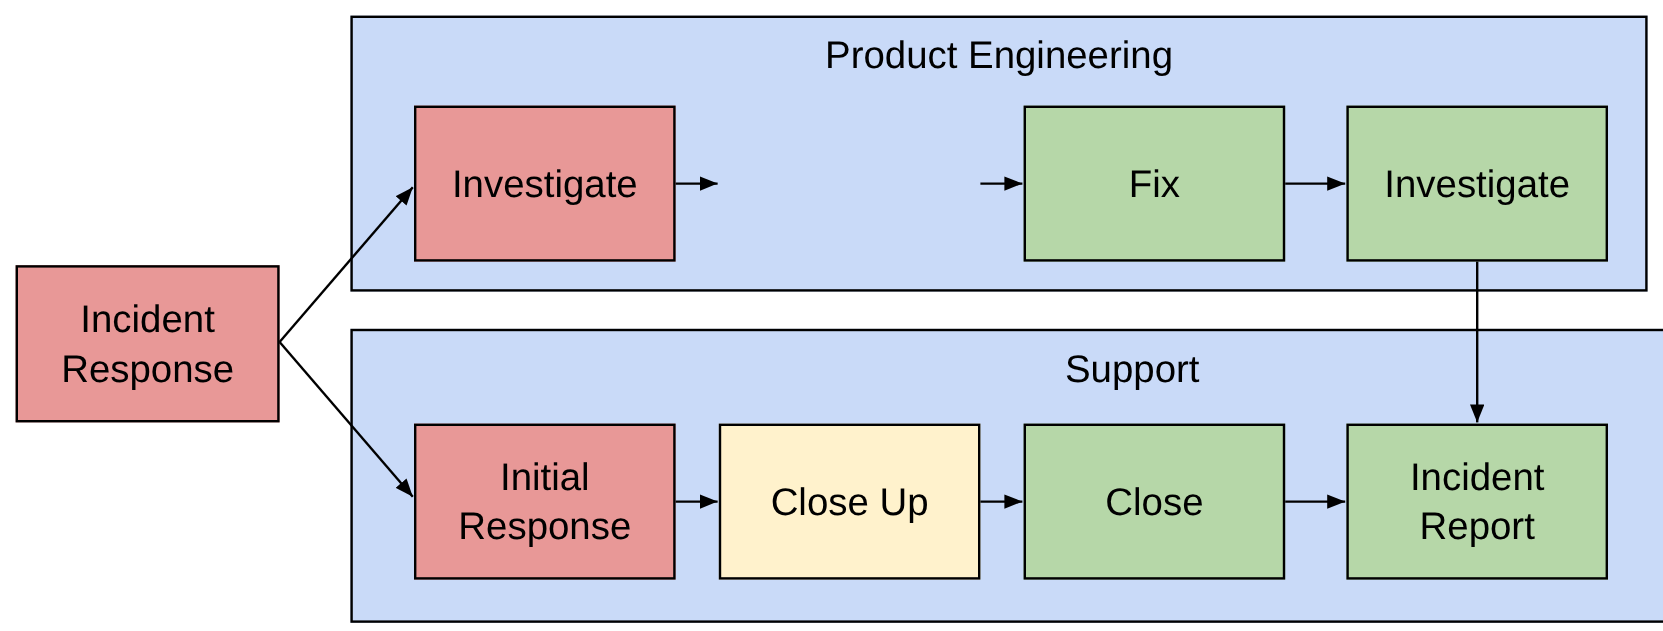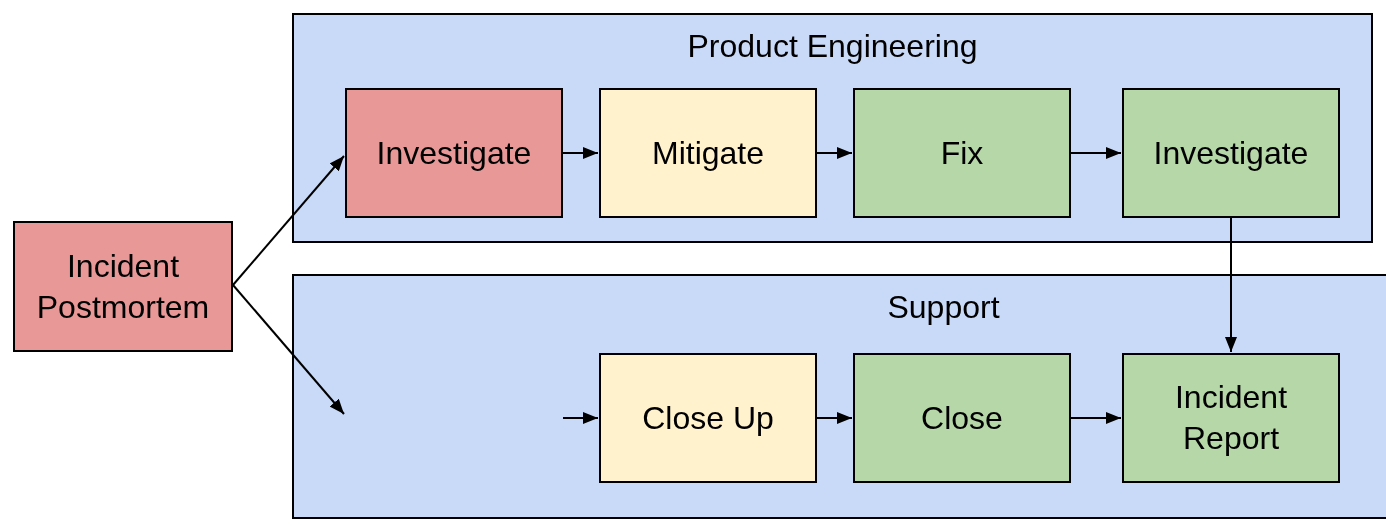--- a/index.html
+++ b/index.html
@@ -81,27 +81,27 @@
 <div class="canvas">
 
   <div class="lane lane-pe">
     <div class="lane-title">Product Engineering</div>
   </div>
 
   <div class="lane lane-support">
     <div class="lane-title">Support</div>
   </div>
 
-  <div class="node fill-red node-detection">Incident Postmortem</div>
+  <div class="node fill-red node-detection">Incident Response</div>
 
   <div class="node fill-red row1 col1">Investigate</div>
-  <div class="node fill-yellow row1 col2">Mitigate</div>
   <div class="node fill-green row1 col3">Fix</div>
   <div class="node fill-green row1 col4">Investigate</div>
 
+  <div class="node fill-red row2 col1">Initial Response</div>
   <div class="node fill-yellow row2 col2">Close Up</div>
   <div class="node fill-green row2 col3">Close</div>
   <div class="node fill-green row2 col4">Incident Report</div>
 
   <svg class="arrow-layer" viewBox="0 0 1386 526" xmlns="http://www.w3.org/2000/svg">
     <defs>
       <marker id="ah" markerUnits="userSpaceOnUse" markerWidth="15" markerHeight="12" refX="15" refY="6" orient="auto">
         <path class="head" d="M0,0 L15,6 L0,12 Z"></path>
       </marker>
     </defs>

